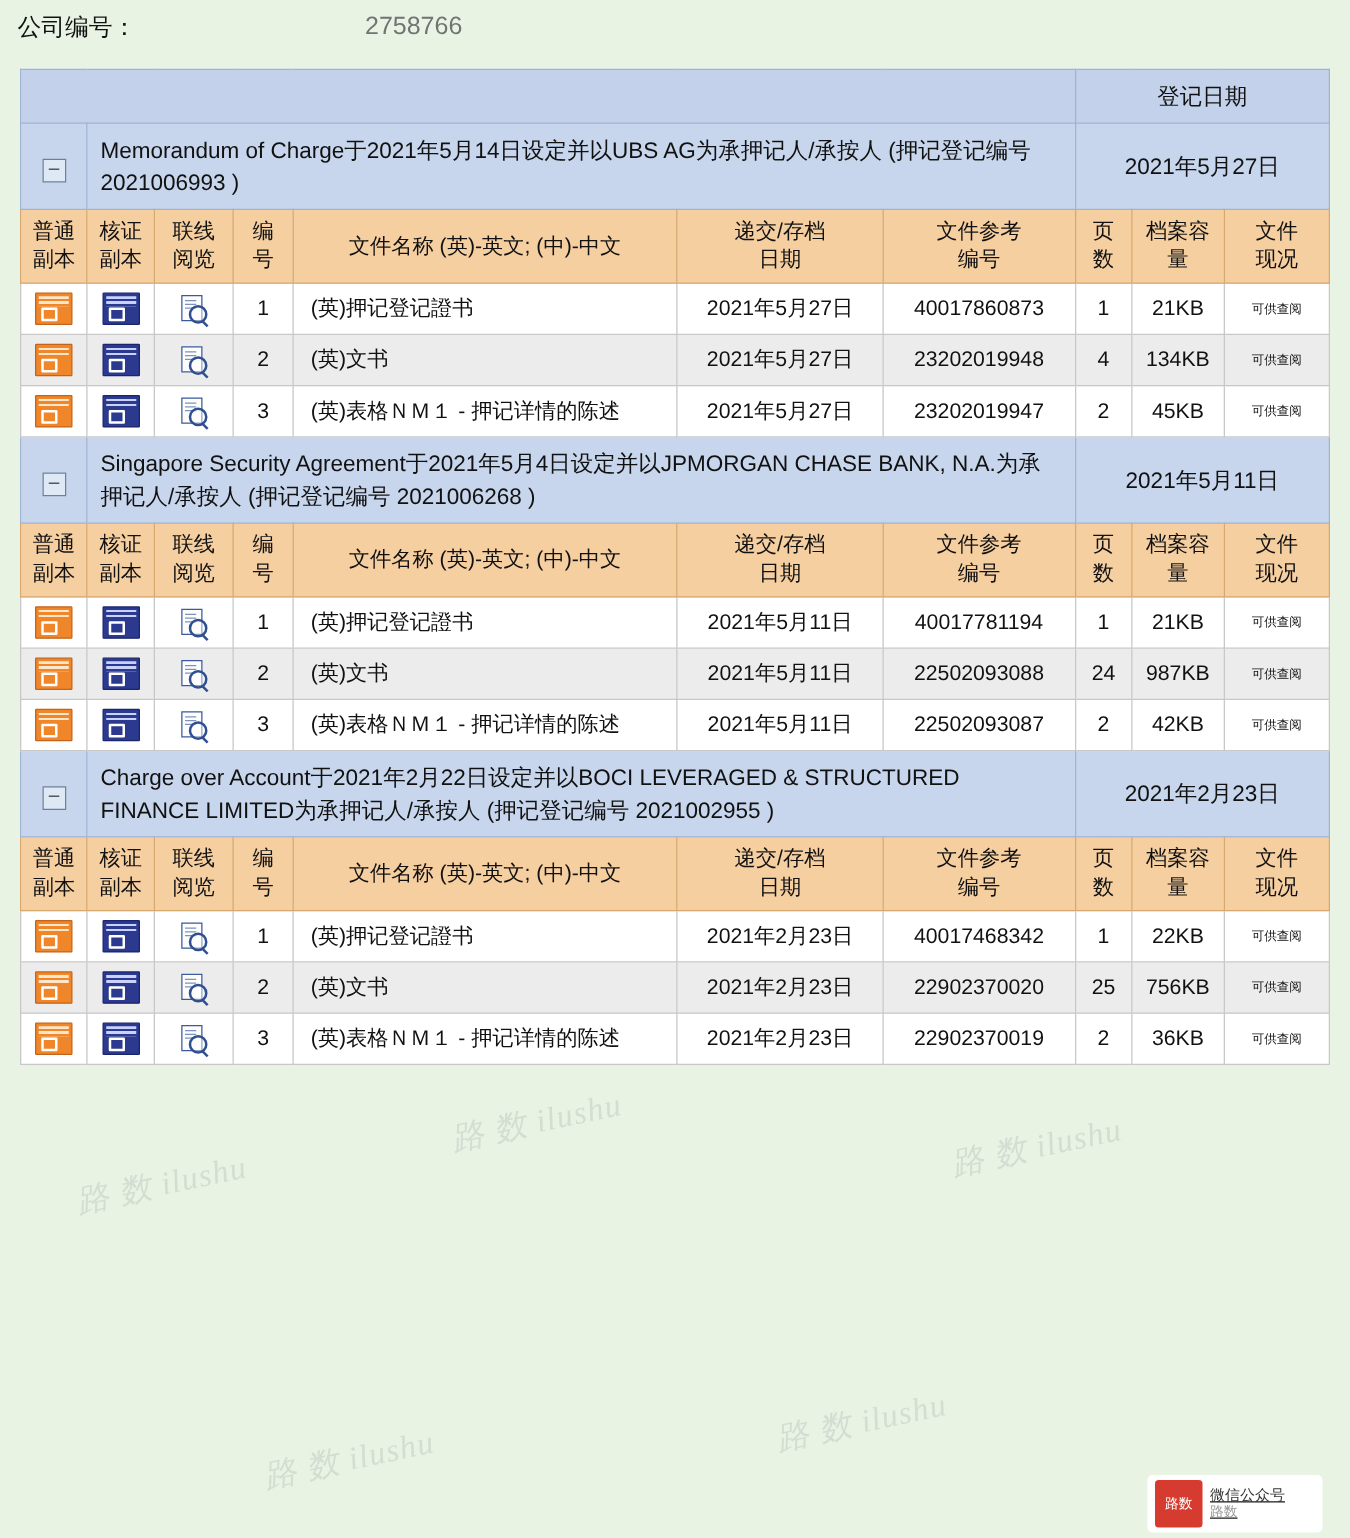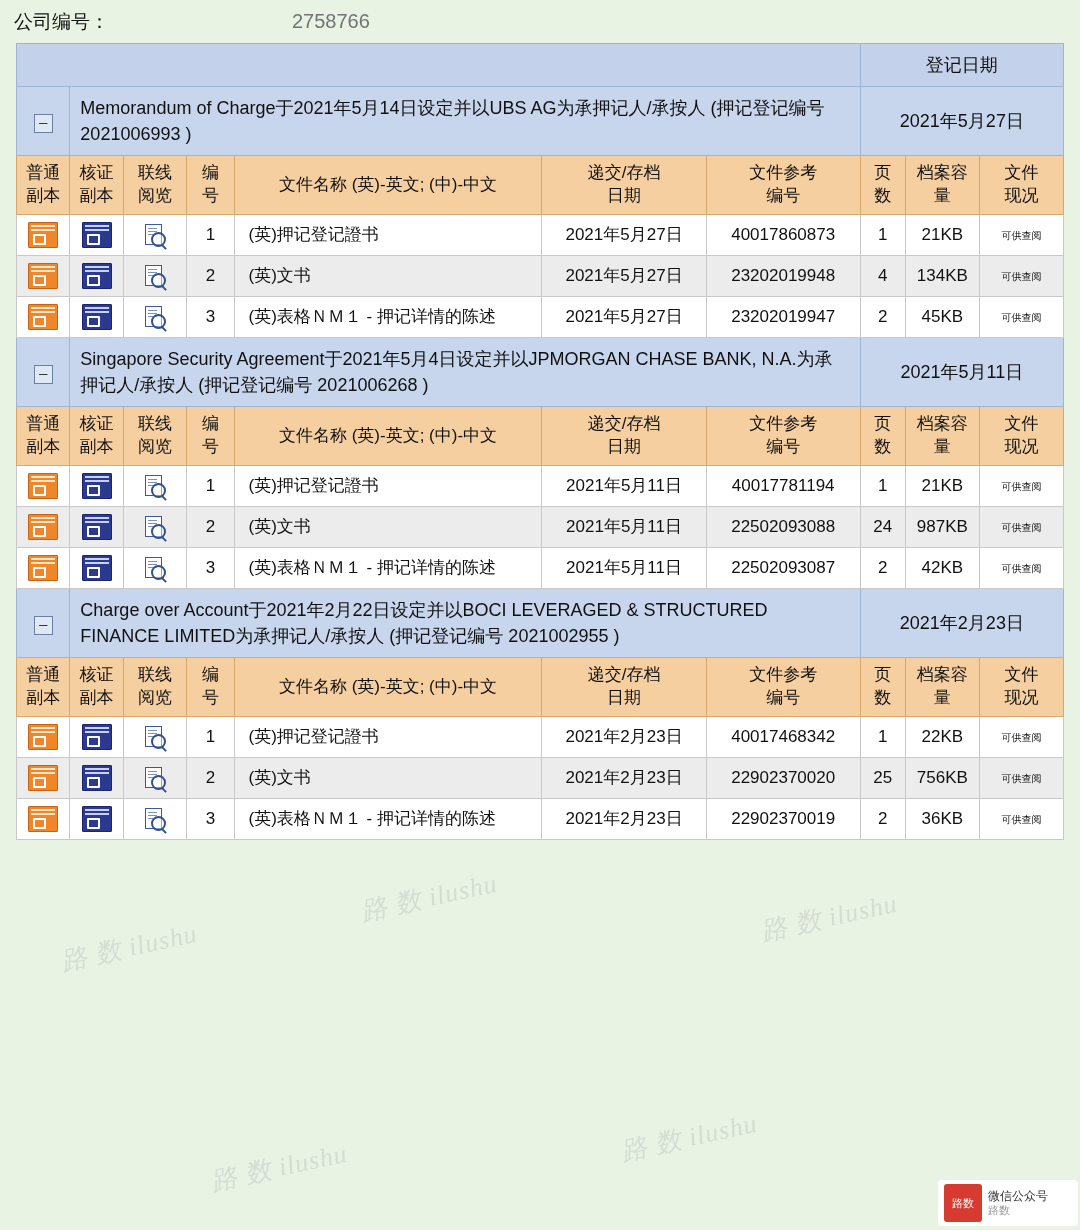--- a/index.html
+++ b/index.html
@@ -37,21 +37,21 @@
     font-size:19px;
   }
   .hdr-row{display:flex;align-items:flex-end;margin-bottom:2px;}
   .hdr-label{width:278px;flex:0 0 278px;font-size:19px;color:#111;}
   .hdr-value{font-size:20px;color:#737373;line-height:1.35;}
   .hdr-value .en{font-size:20px;}
   .hdr-value .cn{font-size:20px;}
   
   .tbl{
     width:1048px;
-    margin:0 auto;
+    margin:12px auto;
     border-collapse:collapse;
     table-layout:fixed;
     position:relative;
     z-index:2;
   }
   .date-head-row td{
     background:#c3d2ea;
     border:1px solid #9fb3d3;
     height:34px;
     text-align:center;
@@ -167,28 +167,29 @@
     border:2px solid #2f4f8f;border-radius:50%;
     background:rgba(255,255,255,.45);
   }
   .icon-view .hdl{
     position:absolute;right:0px;bottom:-1px;width:6px;height:2px;
     background:#2f4f8f;transform:rotate(45deg);
   }
   
   .wechat{
     position:absolute;
-    right:2px;bottom:4px;
+    right:22px;bottom:4px;
     width:140px;height:46px;
     background:#ffffff;
     border-radius:4px;
     display:flex;align-items:center;
     padding:3px 6px;
     box-sizing:border-box;
     z-index:5;
+    text-decoration:underline;
   }
   .wechat .avatar{
     width:38px;height:38px;flex:0 0 38px;
     background:#d63b2f;border-radius:3px;
     position:relative;overflow:hidden;
   }
   .wechat .avatar span{
     position:absolute;inset:0;
     color:#fff;font-size:11px;line-height:38px;text-align:center;
     font-family:"Liberation Serif",serif;

